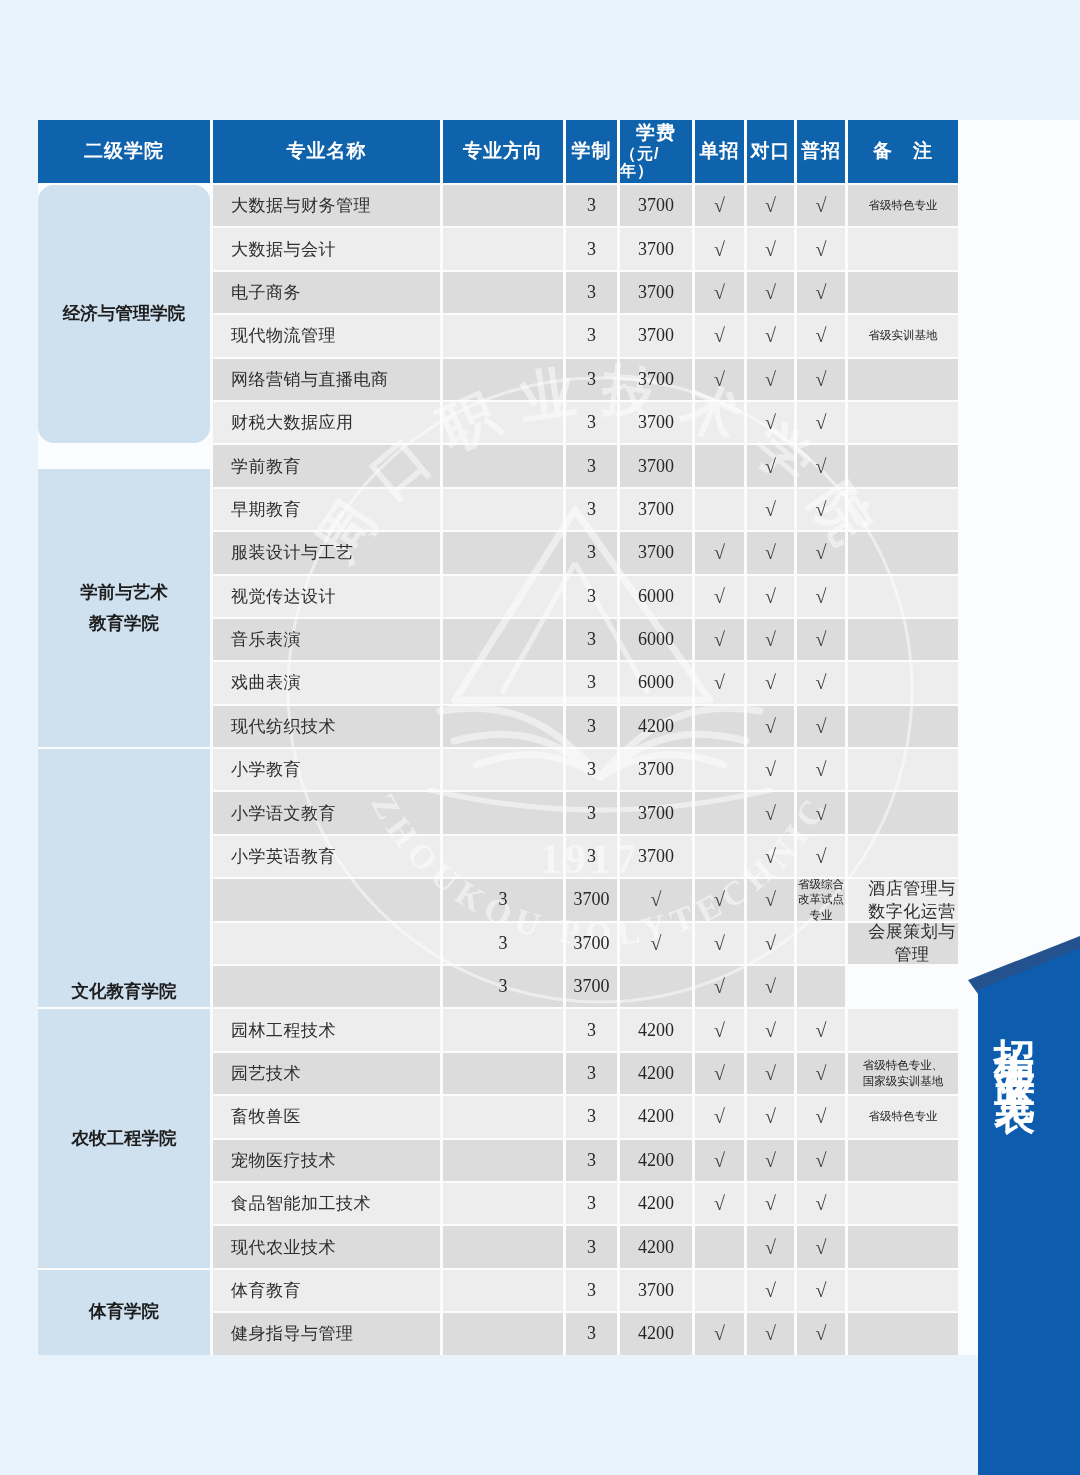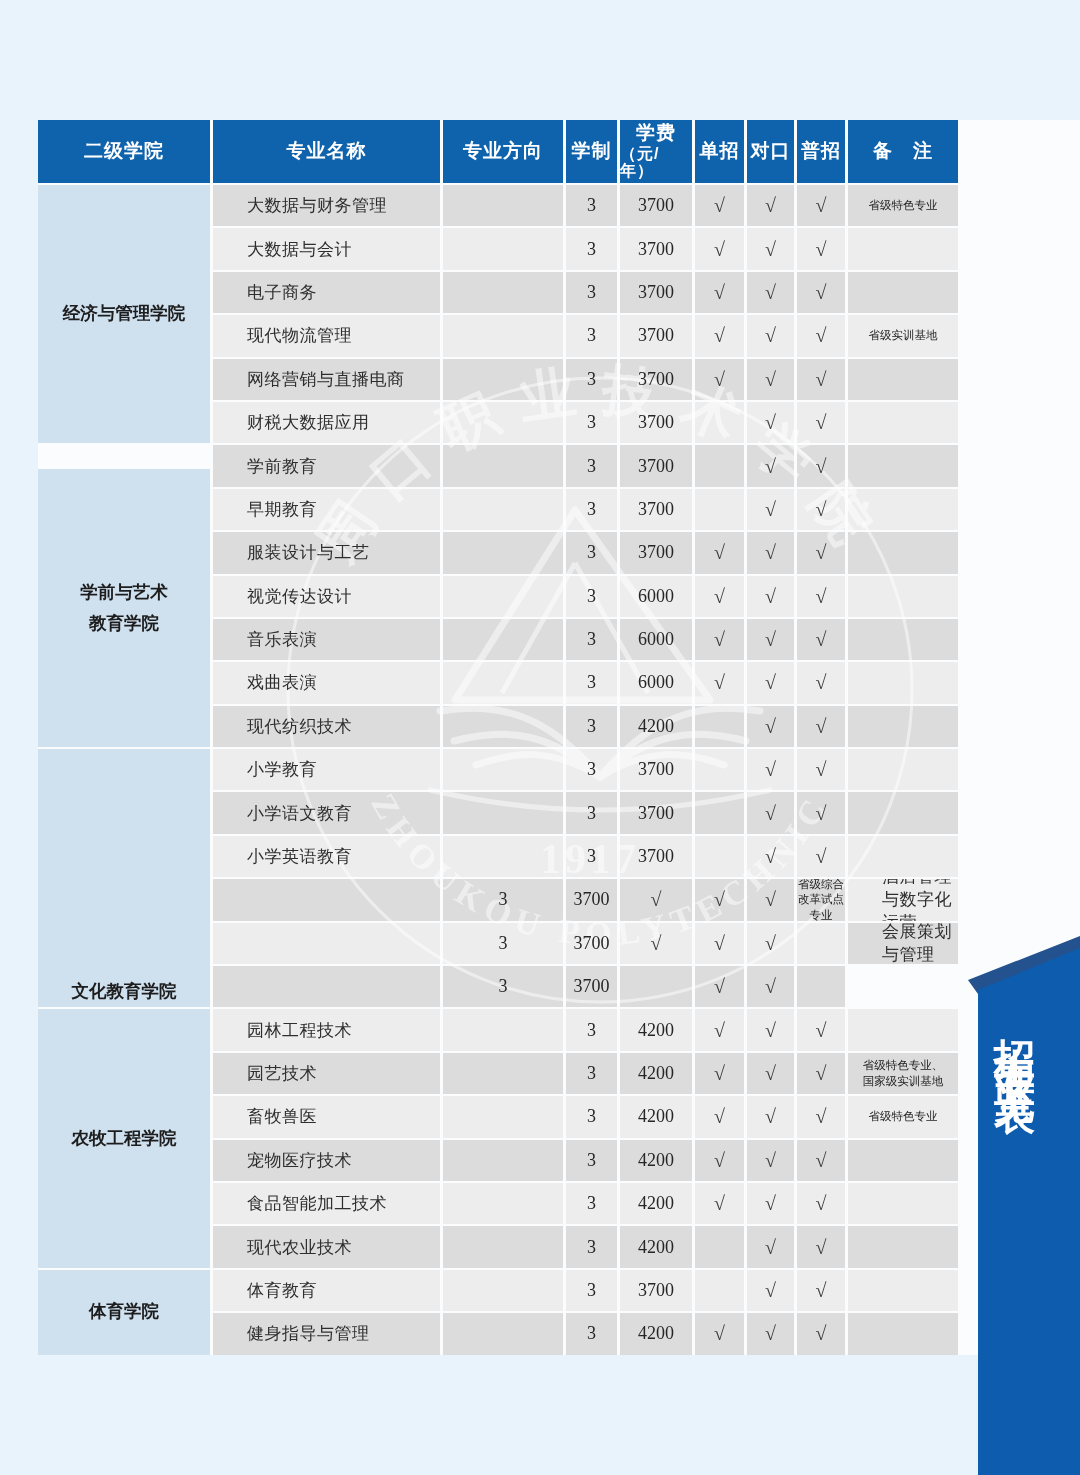--- a/index.html
+++ b/index.html
@@ -46,22 +46,22 @@
   .cell{display:flex;align-items:center;justify-content:center;overflow:hidden;}
   .cell.dark{background:var(--row-dark);}
   .cell.light{background:var(--row-light);}
   .college-cell{
     background:var(--college-bg);
     grid-column:1;
     display:flex;align-items:center;justify-content:center;
     font-size:17.5px;font-weight:700;color:#1d1d1d;
     text-align:center;line-height:1.8;
   }
-  .major-cell{justify-content:flex-start;padding-left:34px;
-    font-size:17px;color:var(--ink);letter-spacing:0.5px;}
+  .major-cell{justify-content:flex-start;padding-left:18px;
+    font-size:17px;color:var(--ink);letter-spacing:0.5px;text-align:center;}
   .num-cell{font-family:"Liberation Serif",serif;font-size:18px;color:#262626;}
   .check-cell{font-family:"Liberation Serif",serif;font-size:20px;color:#3c3c3c;}
   .remark-cell{font-size:11.5px;color:#222;text-align:center;
     line-height:1.35;white-space:pre-line;}
   .ct{position:relative;z-index:2;}
 
   
   .watermark{
     position:absolute;left:250px;top:345px;width:700px;height:700px;
     z-index:1;pointer-events:none;
@@ -140,21 +140,21 @@
         </div>
       <div class="hcell">
           <span class="ct">普招</span>
         </div>
       <div class="hcell">
           <span class="ct">备　注</span>
         </div>
     </div>
     <div>
         <div class="group">
-          <div class="cell college-cell" style="grid-row: 1 / span 6;">
+          <div class="cell college-cell" style="grid-row: 1 / span 6; border-radius: 16px;">
             <div class="ct">
               <div>经济与管理学院</div>
             </div>
           </div>
           <div class="cell major-cell dark">
             <span class="ct">大数据与财务管理</span>
           </div>
           <div class="cell  dark">
             <span class="ct"></span>
           </div>

